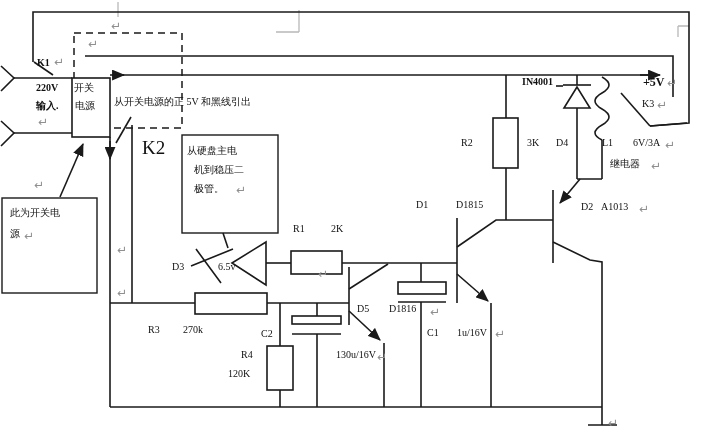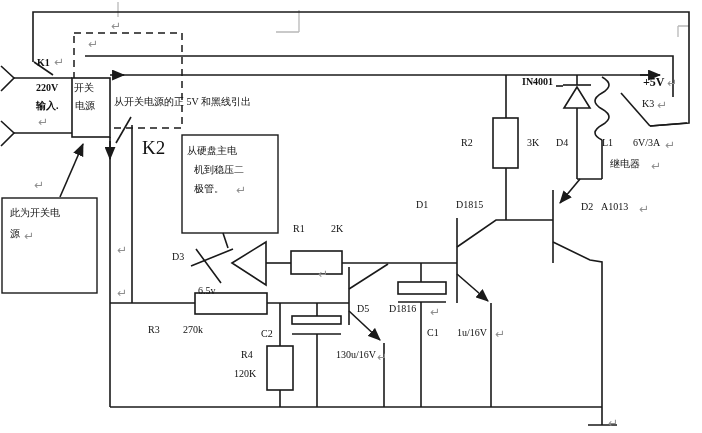--- a/index.html
+++ b/index.html
@@ -151,29 +151,29 @@
       <span class="lbl b" style="left: 36px; top: 101px;">输入.</span>
       <span class="lbl" style="left: 74px; top: 83px;">开关</span>
       <span class="lbl" style="left: 75px; top: 101px;">电源</span>
       <span class="lbl" style="left: 114px; top: 97px;">从开关电源的正 5V 和黑线引出</span>
       <span class="lbl" style="left: 142px; top: 138px; font-size: 19px;">K2</span>
       <span class="lbl" style="left: 187px; top: 146px;">从硬盘主电</span>
       <span class="lbl" style="left: 194px; top: 165px;">机到稳压二</span>
       <span class="lbl" style="left: 194px; top: 184px;">极管。</span>
       <span class="lbl" style="left: 10px; top: 208px;">此为开关电</span>
       <span class="lbl" style="left: 10px; top: 229px;">源</span>
-      <span class="lbl" style="left: 172px; top: 252px;">D3</span>
-      <span class="lbl" style="left: 198px; top: 262px; margin-top: 24px;">6.5v</span>
+      <span class="lbl" style="left: 172px; top: 262px;">D3</span>
+      <span class="lbl" style="left: 218px; top: 262px;">6.5v</span>
       <span class="lbl" style="left: 293px; top: 224px;">R1</span>
       <span class="lbl" style="left: 331px; top: 224px;">2K</span>
       <span class="lbl" style="left: 148px; top: 325px;">R3</span>
       <span class="lbl" style="left: 183px; top: 325px;">270k</span>
       <span class="lbl" style="left: 261px; top: 329px;">C2</span>
       <span class="lbl" style="left: 241px; top: 350px;">R4</span>
-      <span class="lbl" style="left: 234px; top: 369px;">120K</span>
+      <span class="lbl" style="left: 228px; top: 369px;">120K</span>
       <span class="lbl" style="left: 336px; top: 350px;">130u/16V</span>
       <span class="lbl" style="left: 357px; top: 304px;">D5</span>
       <span class="lbl" style="left: 389px; top: 304px;">D1816</span>
       <span class="lbl" style="left: 427px; top: 328px;">C1</span>
       <span class="lbl" style="left: 457px; top: 328px;">1u/16V</span>
       <span class="lbl" style="left: 416px; top: 200px;">D1</span>
       <span class="lbl" style="left: 456px; top: 200px;">D1815</span>
       <span class="lbl" style="left: 461px; top: 138px;">R2</span>
       <span class="lbl" style="left: 527px; top: 138px;">3K</span>
       <span class="lbl" style="left: 556px; top: 138px;">D4</span>

